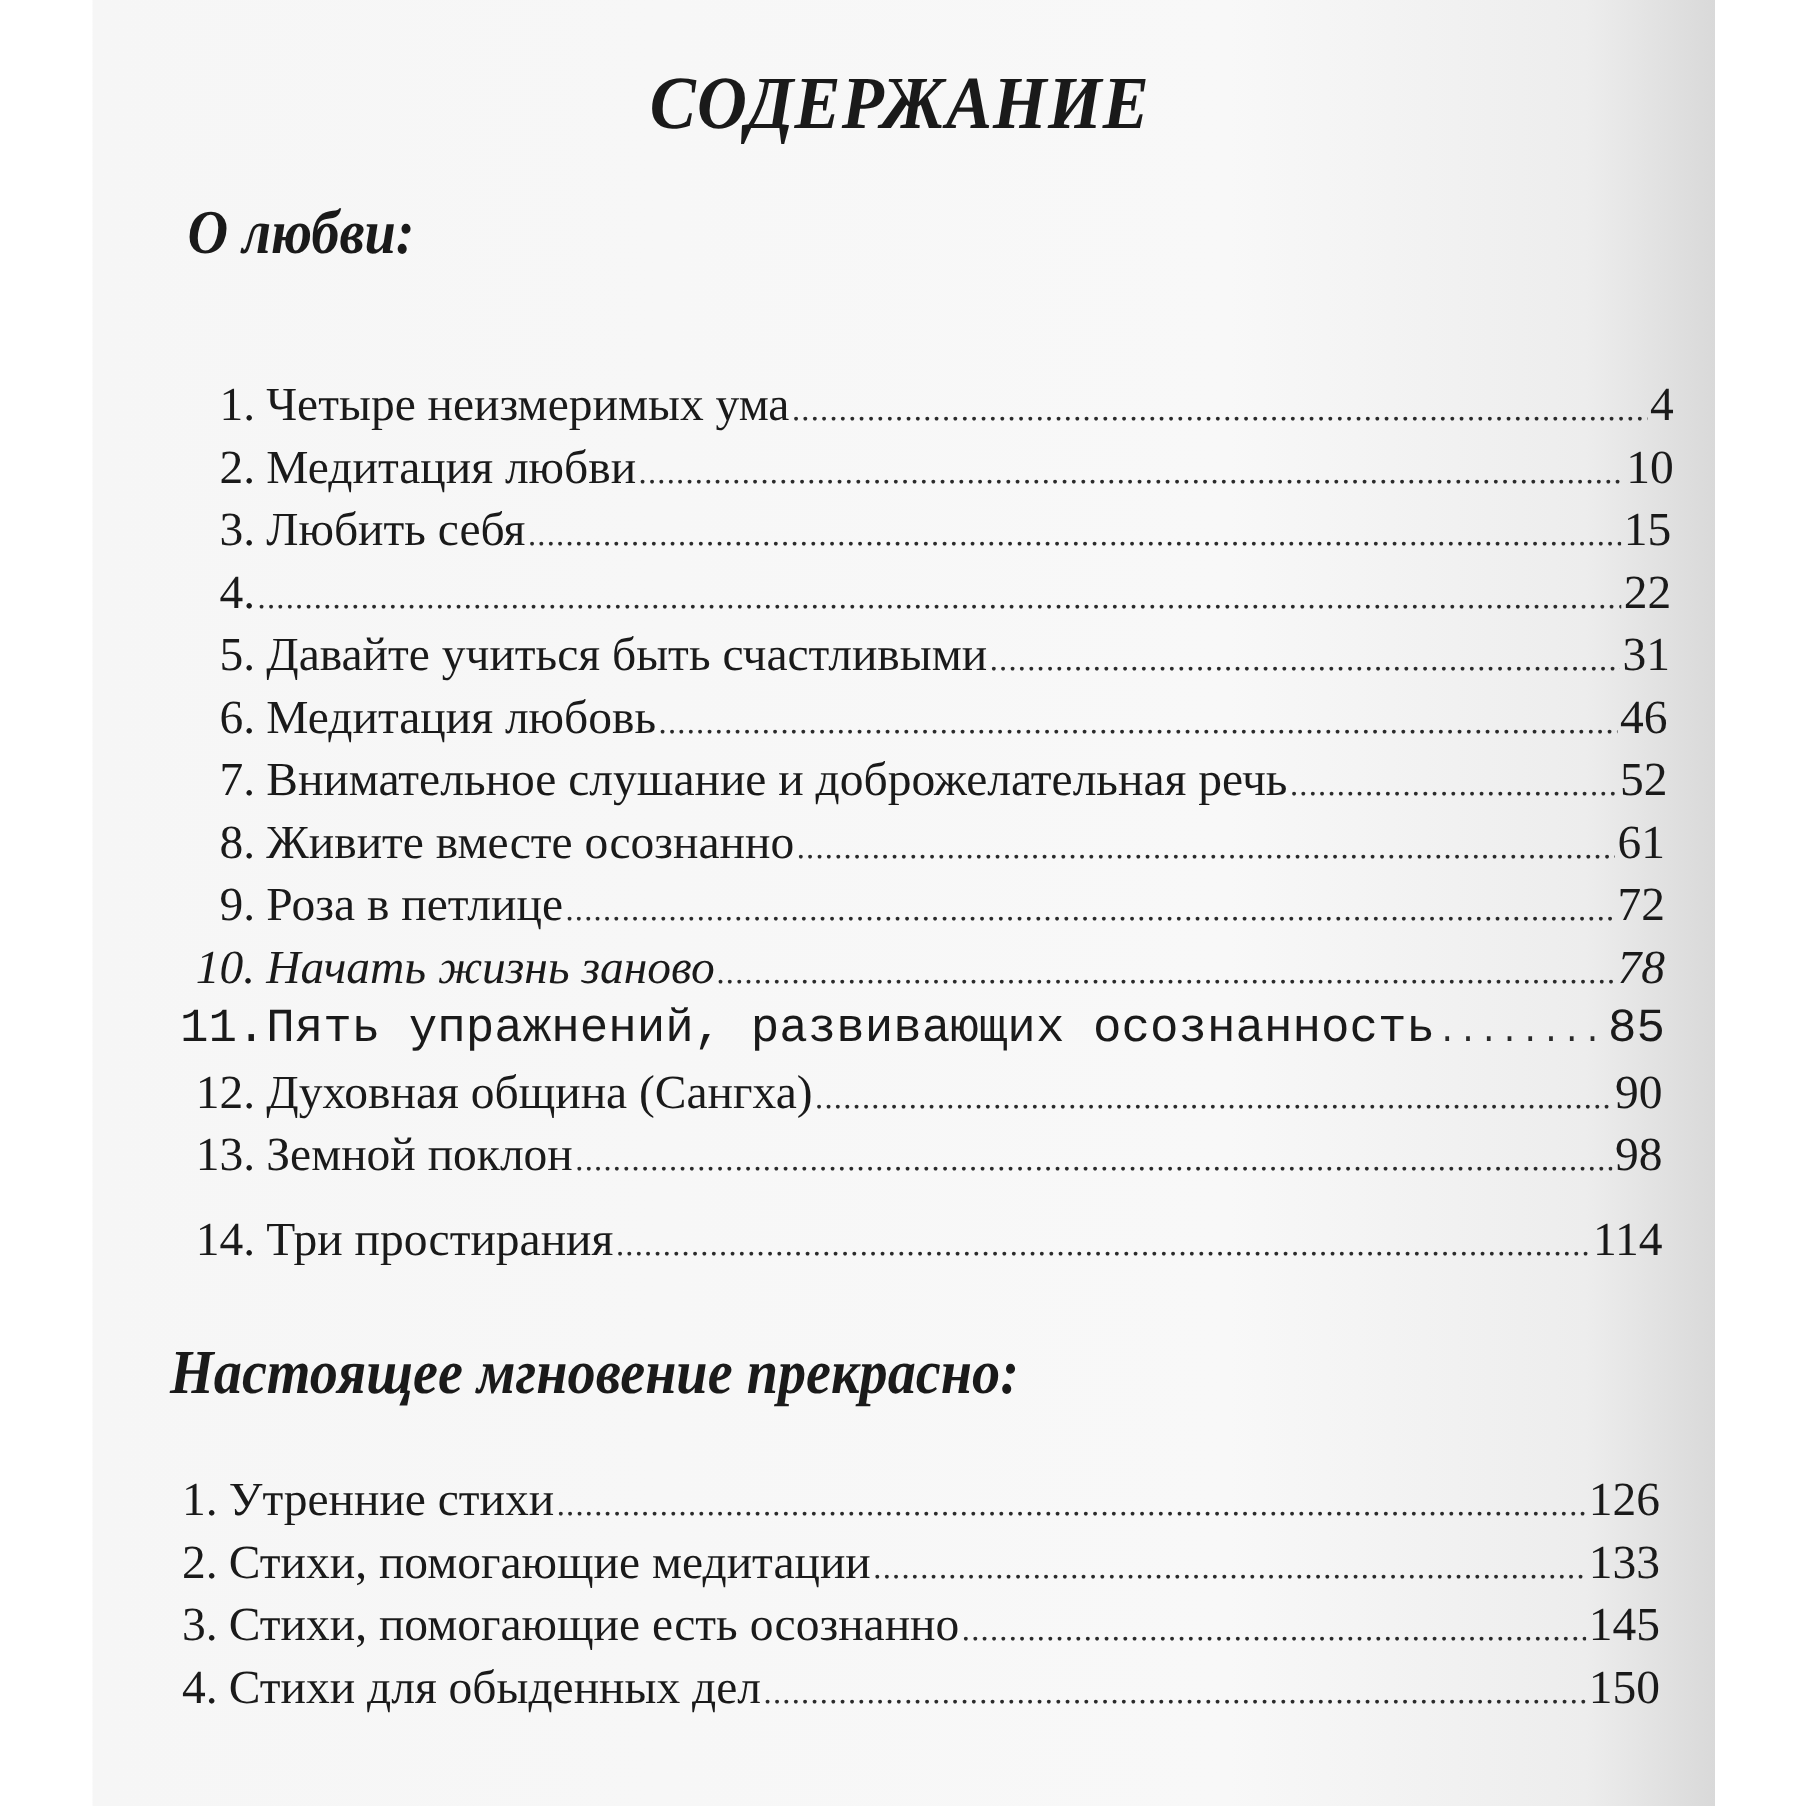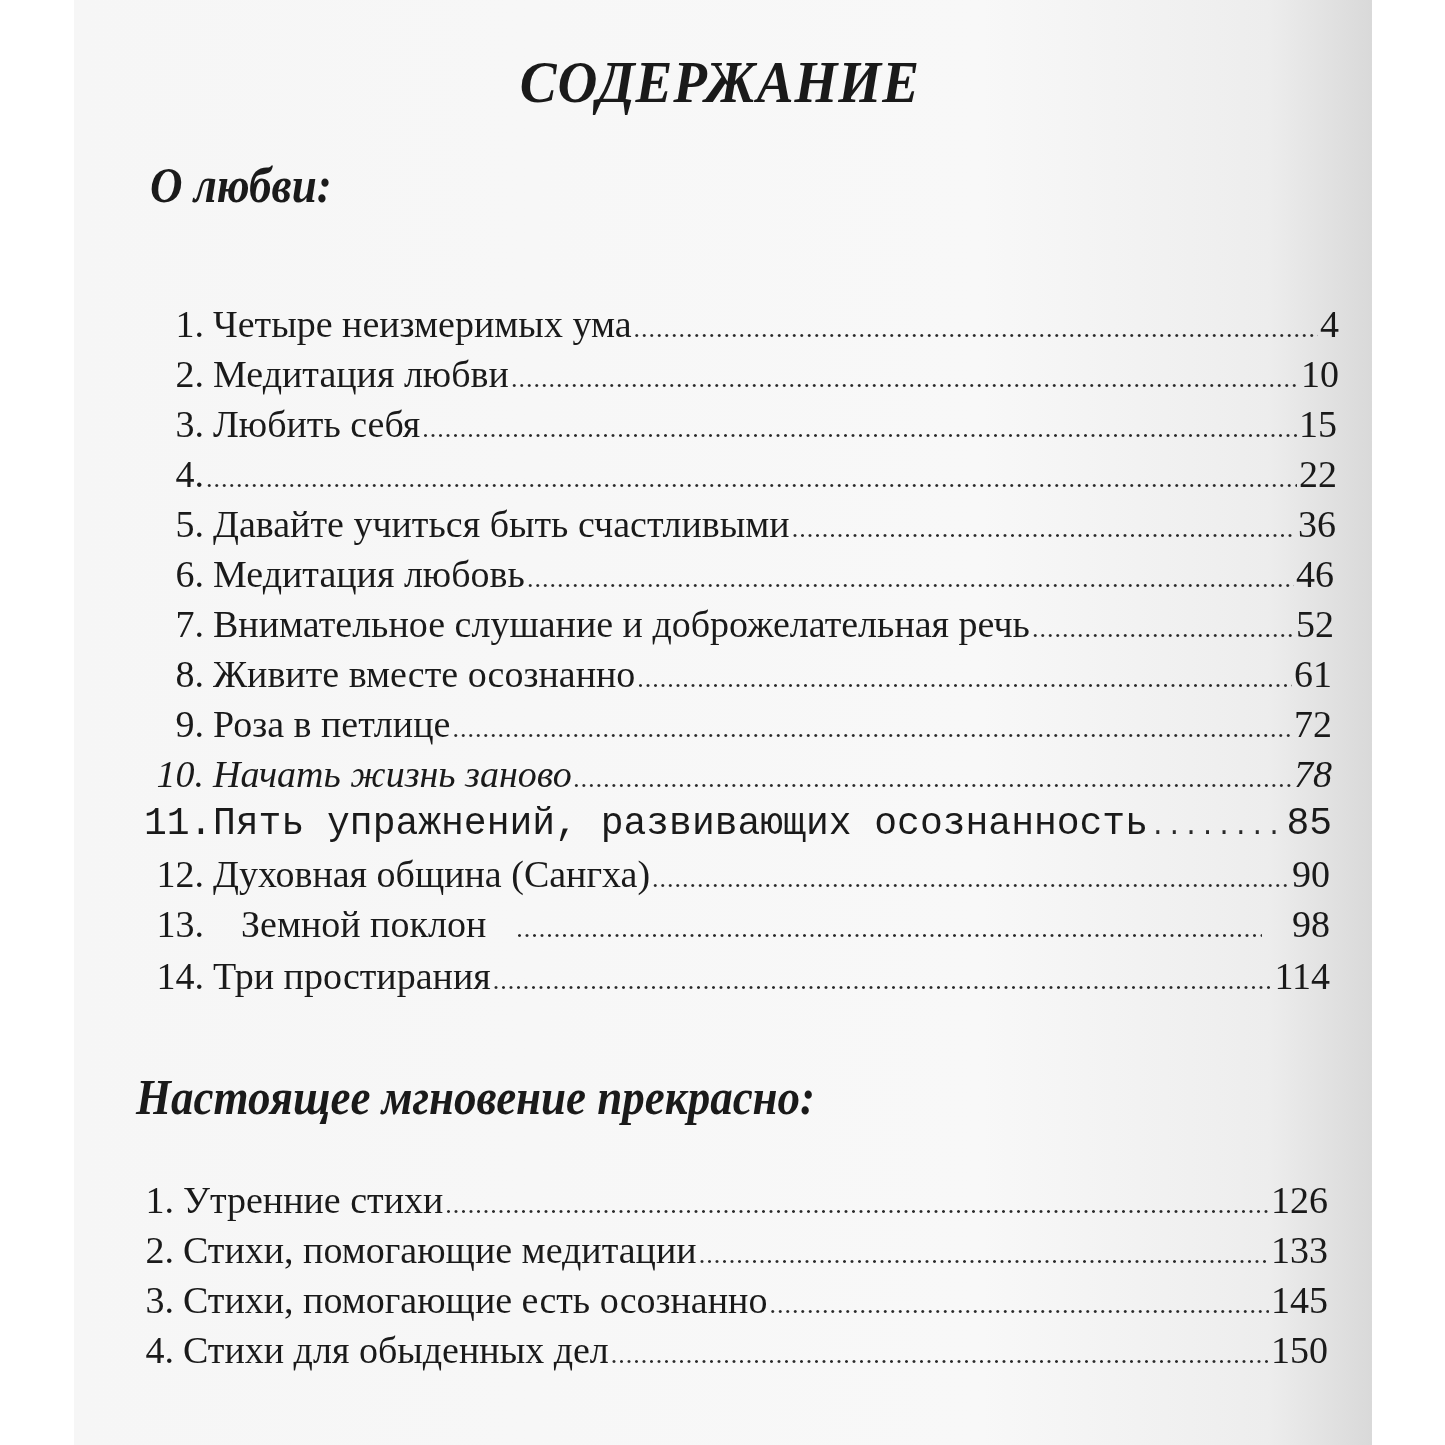--- a/index.html
+++ b/index.html
@@ -79,21 +79,21 @@
     </div>
     <div class="toc-row" style="top:150px; width:1193px;">
       <span class="toc-num" style="width:60px;">4.</span>
       <span class="toc-dots"></span>
       <span class="toc-page">22</span>
     </div>
     <div class="toc-row" style="top:200px; width:1192px;">
       <span class="toc-num" style="width:60px;">5.</span>
       <span class="toc-label">Давайте учиться быть счастливыми</span>
       <span class="toc-dots"></span>
-      <span class="toc-page">36</span>
+      <span class="toc-page">31</span>
     </div>
     <div class="toc-row" style="top:250px; width:1190px;">
       <span class="toc-num" style="width:60px;">6.</span>
       <span class="toc-label">Медитация любовь</span>
       <span class="toc-dots"></span>
       <span class="toc-page">46</span>
     </div>
     <div class="toc-row" style="top:300px; width:1190px;">
       <span class="toc-num" style="width:60px;">7.</span>
       <span class="toc-label">Внимательное слушание и доброжелательная речь</span>
@@ -123,27 +123,27 @@
       <span class="toc-label">Пять упражнений, развивающих осознанность</span>
       <span class="toc-dots"></span>
       <span class="toc-page">85</span>
     </div>
     <div class="toc-row" style="top:550px; width:1186px;">
       <span class="toc-num" style="width:60px;">12.</span>
       <span class="toc-label">Духовная община (Сангха)</span>
       <span class="toc-dots"></span>
       <span class="toc-page">90</span>
     </div>
-    <div class="toc-row" style="top:600px; width:1186px;gap:28px;">
+    <div class="toc-row" style="top:600px; width:1186px;">
       <span class="toc-num" style="width:60px;">13.</span>
       <span class="toc-label">Земной поклон</span>
       <span class="toc-dots"></span>
       <span class="toc-page">98</span>
     </div>
-    <div class="toc-row" style="top:652px; width:1186px;justify-content:flex-end;">
+    <div class="toc-row" style="top:668px; width:1186px;justify-content:flex-end;">
       <span class="toc-num" style="width:60px;">14.</span>
       <span class="toc-label">Три простирания</span>
       <span class="toc-dots"></span>
       <span class="toc-page">114</span>
     </div>
   </div>
 
   <div class="section-heading" style="left:62px; top:1068px;">Настоящее мгновение прекрасно:</div>
 
   <div class="toc-list" style="left:62px; top:1178px; width:1195px;">

